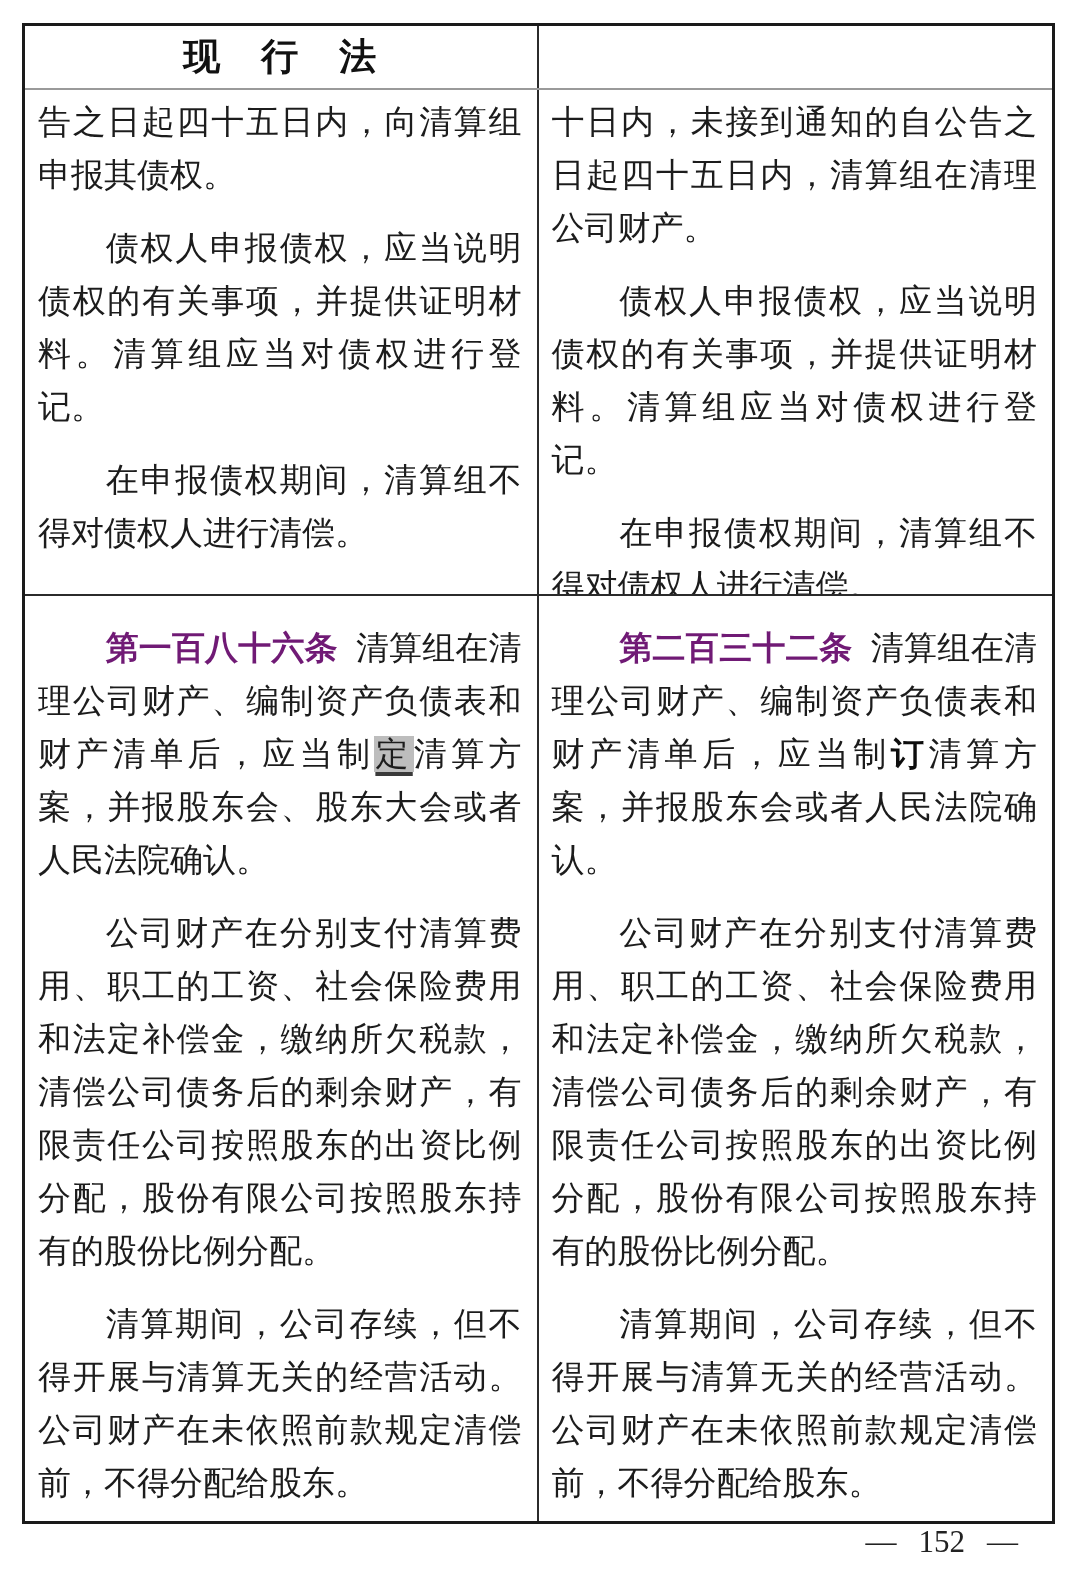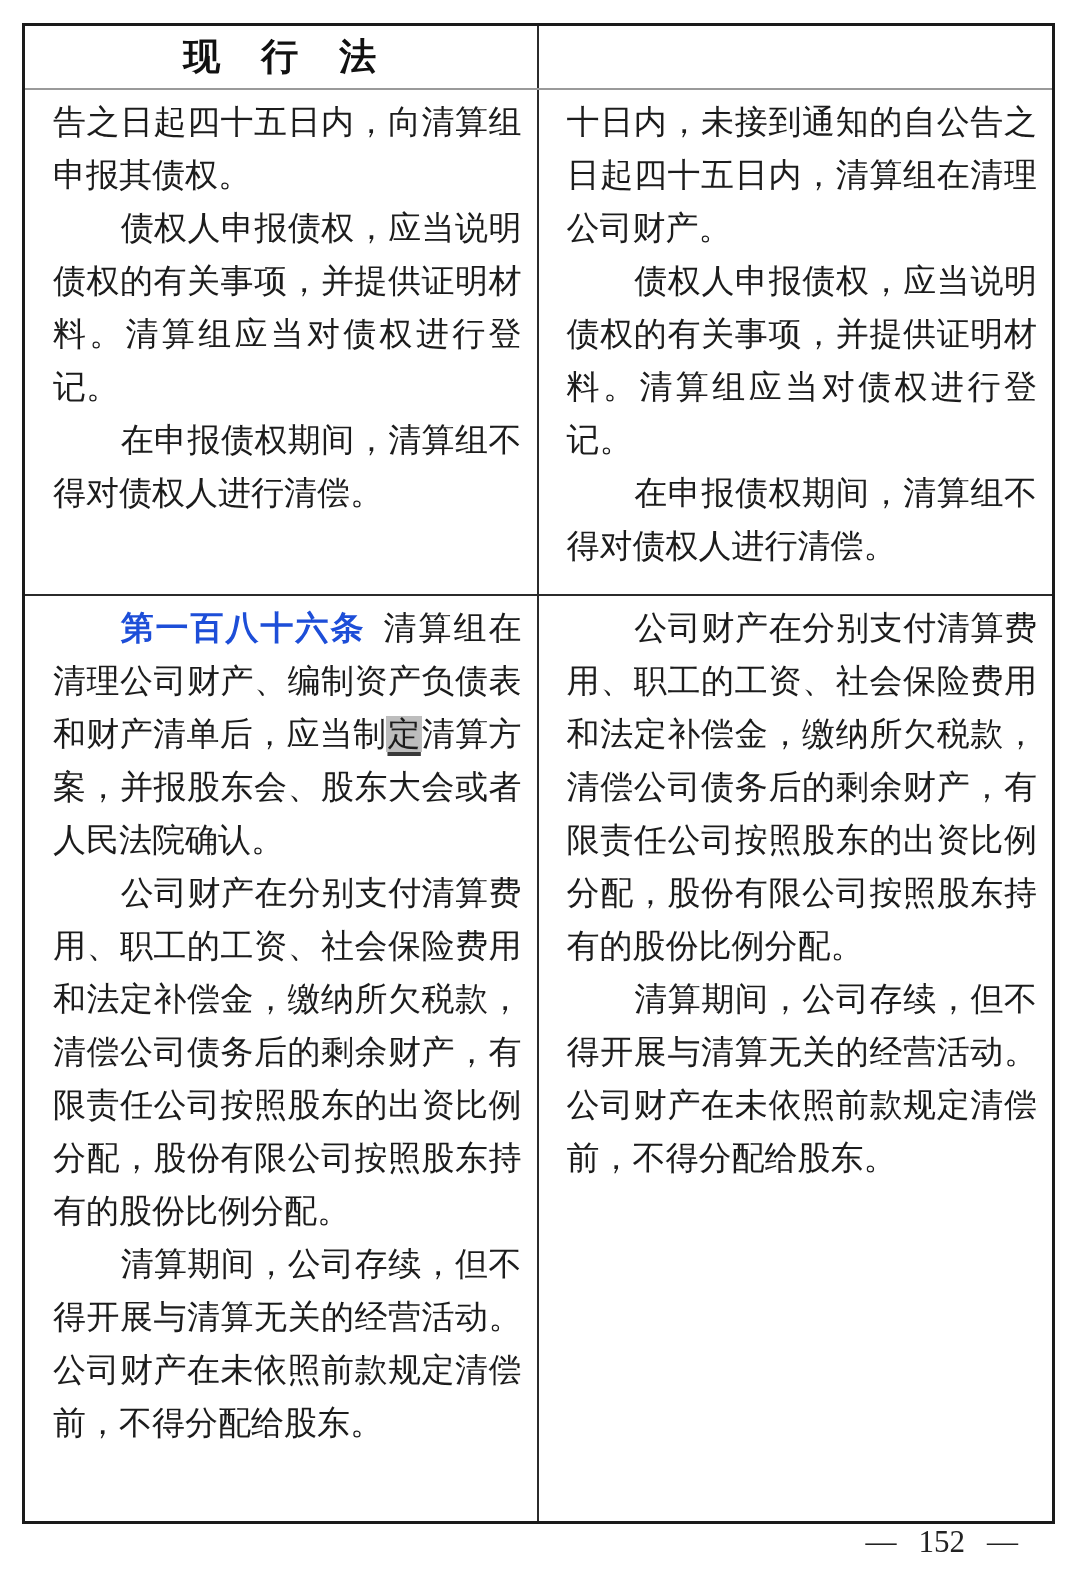--- a/index.html
+++ b/index.html
@@ -60,36 +60,37 @@
   .header-cell {
     display: flex;
     align-items: center;
     justify-content: center;
     font-size: 37px;
     font-weight: bold;
     letter-spacing: 2px;
     color: #111;
   }
   .body-cell {
-    padding: 6px 15px 0 28px;
+    padding: 6px 15px 0 13px;
     font-size: 33px;
     line-height: 53px;
   }
   .body-cell p {
     margin: 0;
     text-align: justify;
     text-justify: inter-ideograph;
     color: #1c1c1c;
   }
   .body-cell p.ind {
     text-indent: 2.05em;
+    margin-top: 20px;
   }
   .art-no {
     font-weight: bold;
-    color: #1d4ed8;
+    color: #701a75;
     margin-right: 0.55em;
   }
   .del-mark {
     background: #bdbdbd;
     text-decoration: underline;
     text-decoration-thickness: 4px;
     text-decoration-color: #3a3a3a;
     text-underline-offset: 7px;
     padding: 0 1px;
   }
@@ -132,20 +133,21 @@
       </div>
     </div>
 
     <div class="trow body-row-2">
       <div class="cell left body-cell">
         <p class="ind"><span class="art-no">第一百八十六条</span><span>清算组在清理公司财产、编制资产负债表和财产清单后，应当制</span><span class="del-mark">定</span><span>清算方案，并报股东会、股东大会或者人民法院确认。</span></p>
         <p class="ind">公司财产在分别支付清算费用、职工的工资、社会保险费用和法定补偿金，缴纳所欠税款，清偿公司债务后的剩余财产，有限责任公司按照股东的出资比例分配，股份有限公司按照股东持有的股份比例分配。</p>
         <p class="ind">清算期间，公司存续，但不得开展与清算无关的经营活动。公司财产在未依照前款规定清偿前，不得分配给股东。</p>
       </div>
       <div class="cell right body-cell">
+        <p class="ind"><span class="art-no">第二百三十二条</span><span>清算组在清理公司财产、编制资产负债表和财产清单后，应当制</span><span class="new-mark">订</span><span>清算方案，并报股东会或者人民法院确认。</span></p>
         <p class="ind">公司财产在分别支付清算费用、职工的工资、社会保险费用和法定补偿金，缴纳所欠税款，清偿公司债务后的剩余财产，有限责任公司按照股东的出资比例分配，股份有限公司按照股东持有的股份比例分配。</p>
         <p class="ind">清算期间，公司存续，但不得开展与清算无关的经营活动。公司财产在未依照前款规定清偿前，不得分配给股东。</p>
       </div>
     </div>
 
   </div>
 
   <div class="footer">
     <span>—</span>
     <span>152</span>

